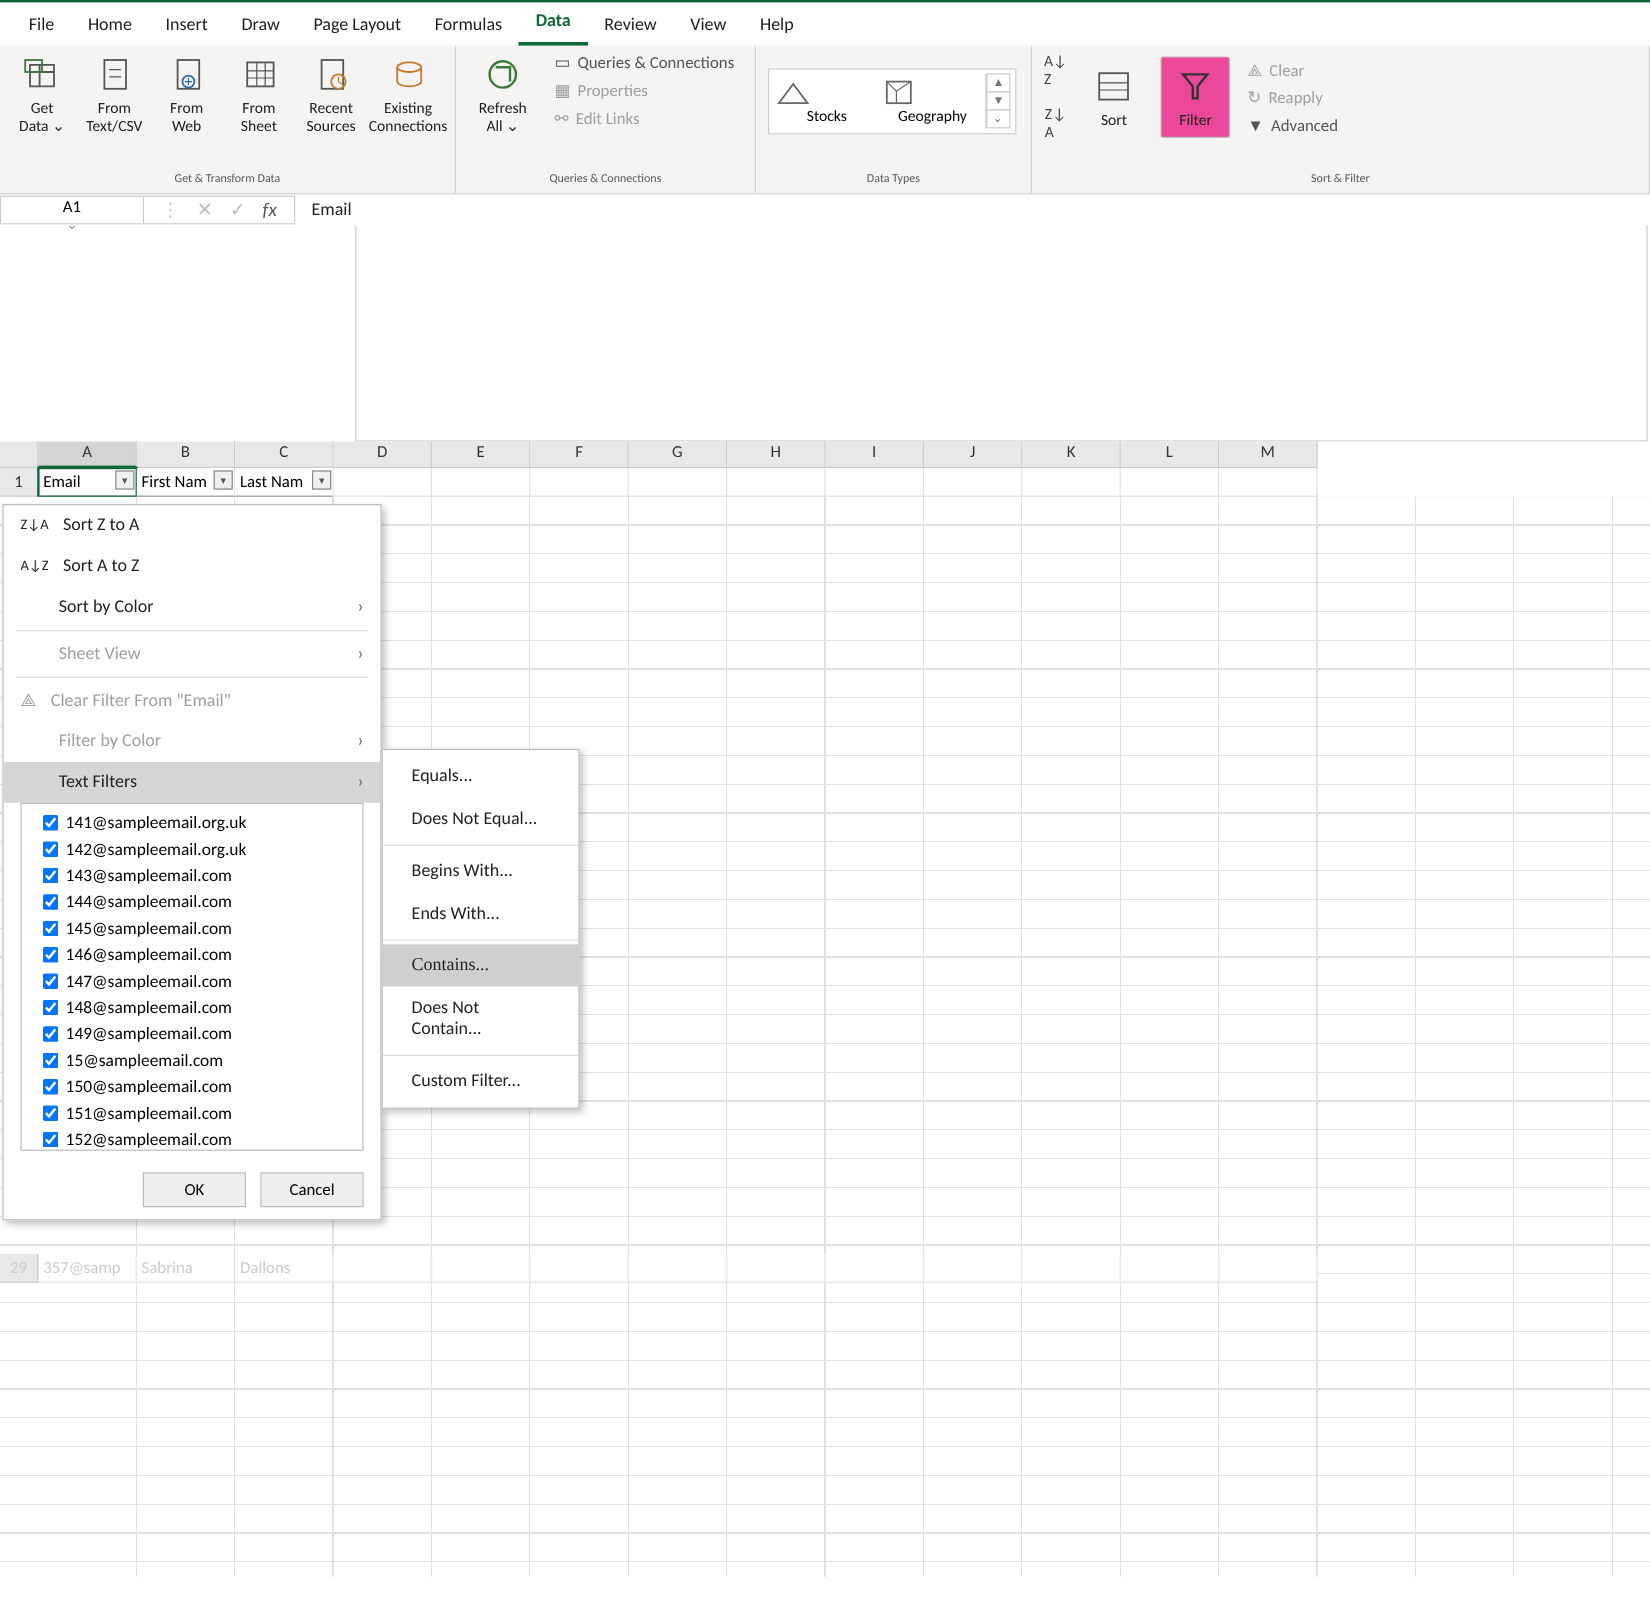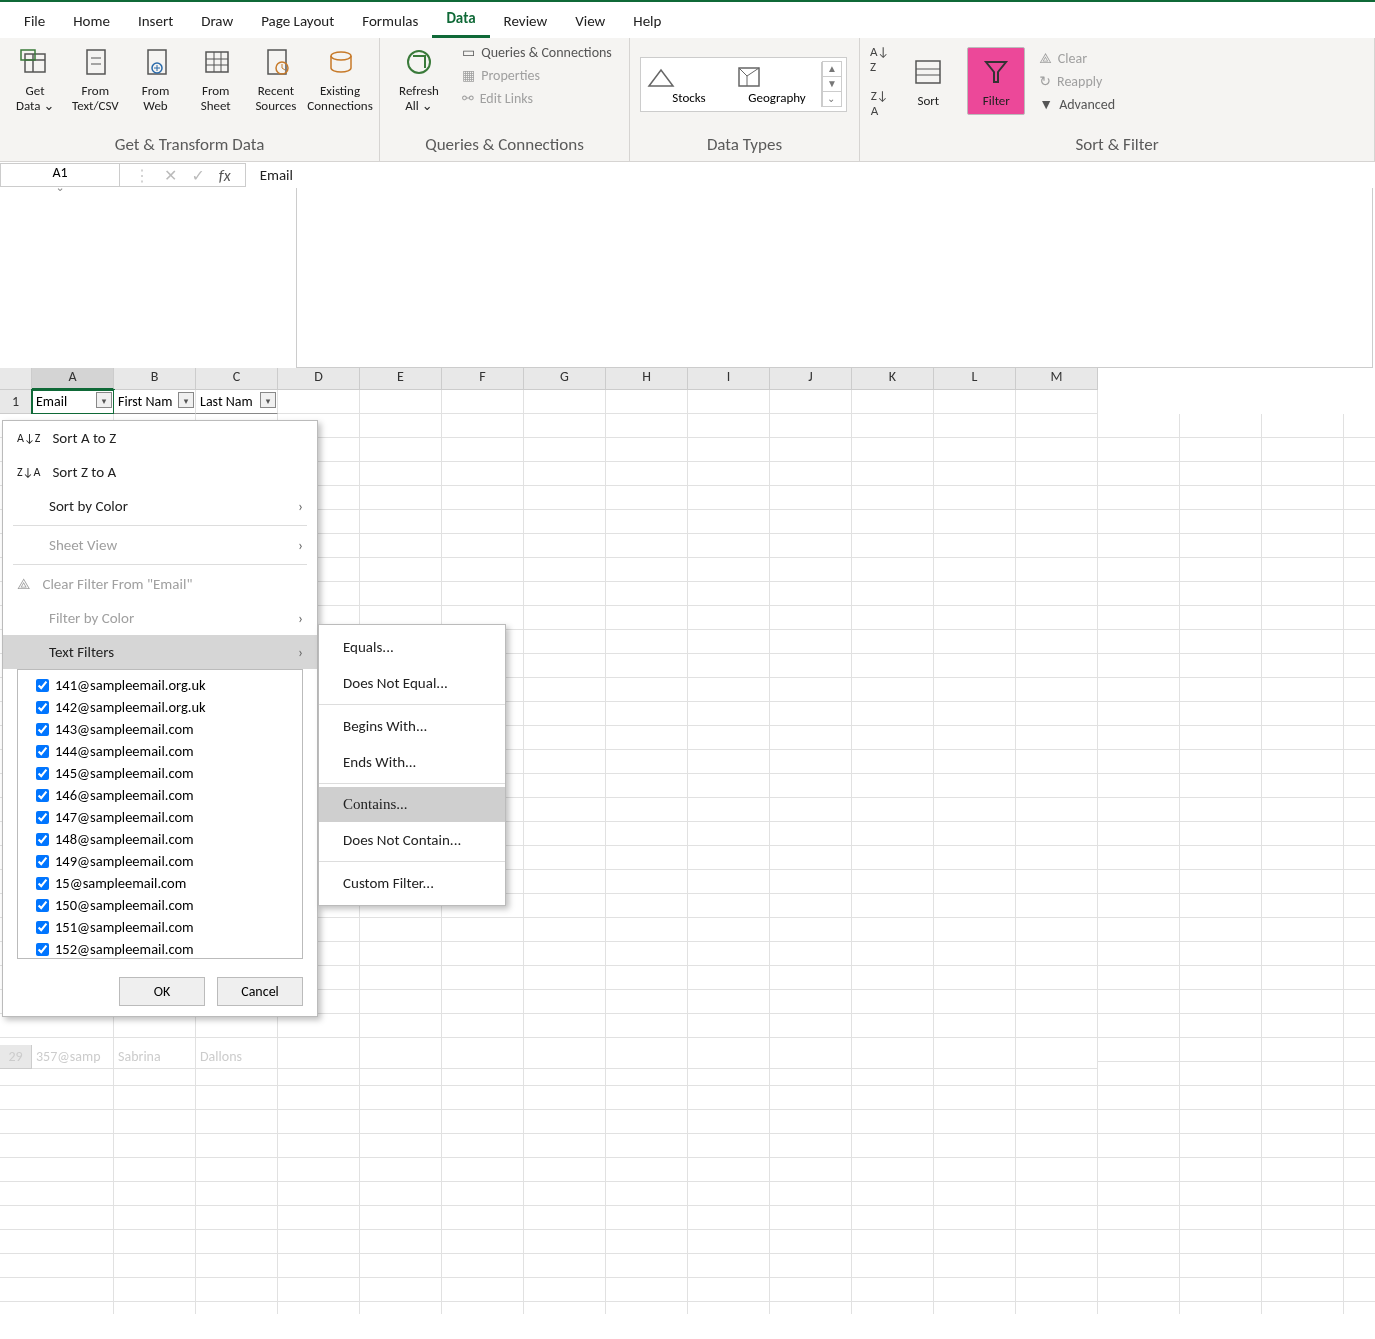--- a/index.html
+++ b/index.html
@@ -3,21 +3,21 @@
 <meta charset="utf-8">
 <style>
   * { margin: 0; padding: 0; box-sizing: border-box; font-family: "Segoe UI", Calibri, Arial, sans-serif; }
   body { background: #fff; width: 1375px; height: 1339px; overflow: hidden; position: relative; }
   .topbar { border-top: 2px solid #0f6937; }
   .tabs { display: flex; align-items: flex-end; padding: 0 10px; height: 36px; gap: 0; }
   .tab { padding: 8px 14px; font-size: 15px; color: #212121; cursor: pointer; }
   .tab.active { color: #0f6937; font-weight: 600; border-bottom: 3px solid #0f6937; }
   .ribbon { background: #f5f4f2; border-bottom: 1px solid #d6d4d2; display: flex; height: 124px; }
   .group { border-right: 1px solid #d6d4d2; padding: 6px 10px 2px 10px; display: flex; flex-direction: column; justify-content: space-between; }
-  .group-label { text-align: center; font-size: 17px; color: #5a5a5a; padding-bottom: 4px; }
+  .group-label { text-align: center; font-size: 10px; color: #5a5a5a; padding-bottom: 4px; }
   .btns-row { display: flex; gap: 10px; align-items: flex-start; }
   .btn-col { display: flex; flex-direction: column; align-items: center; justify-content: flex-start; width: 58px; }
   .btn-col .lbl { font-size: 13px; color: #212121; text-align: center; line-height: 1.15; margin-top: 4px; }
   .icon-shell { width: 36px; height: 36px; display: flex; align-items: center; justify-content: center; }
   .small-stack { display: flex; flex-direction: column; gap: 6px; justify-content: center; padding-left: 4px; }
   .small-row { display: flex; align-items: center; gap: 6px; font-size: 14px; color: #555; }
   .small-row.disabled { color: #a0a0a0; }
   .data-types-box { border: 1px solid #ccc; background: #fff; display: flex; align-items: center; padding: 4px; gap: 0; }
   .dt-cell { width: 88px; text-align: center; }
   .dt-spinner { display: flex; flex-direction: column; border-left: 1px solid #ccc; }
@@ -53,21 +53,21 @@
   .af-item .arrow { margin-left: auto; color: #666; }
   .af-sep { border-top: 1px solid #ddd; margin: 2px 10px; }
   .af-search { margin: 8px 14px; position: relative; }
   .af-search input { width: 100%; padding: 4px 6px; font-size: 14px; border: 1px solid #bbb; }
   .af-search .sicon { position: absolute; right: 6px; top: 5px; color: #888; }
   .af-list { margin: 0 14px 8px 14px; border: 1px solid #bbb; height: 290px; overflow-y: scroll; padding: 4px; }
   .af-list-item { display: flex; align-items: center; gap: 6px; font-size: 14.5px; padding: 2px 2px 2px 14px; }
   .af-btnrow { display: flex; justify-content: flex-end; gap: 12px; padding: 10px 14px; }
   .af-btnrow button { width: 86px; padding: 5px 0; font-size: 14px; background: #efefef; border: 1px solid #bbb; }
   
-  .submenu { position: absolute; left: 318px; top: 624px; width: 188px; background: #fff; border: 1px solid #bbb; box-shadow: 3px 3px 6px rgba(0,0,0,0.25); padding: 4px 0; }
+  .submenu { position: absolute; left: 318px; top: 624px; width: 165px; background: #fff; border: 1px solid #bbb; box-shadow: 3px 3px 6px rgba(0,0,0,0.25); padding: 4px 0; }
   .sub-item { padding: 9px 24px; font-size: 15px; color: #222; }
   .sub-item.hover { background: #cfcfcf; font-family: Liberation Serif, serif; }
   .sub-sep { border-top: 1px solid #ddd; margin: 3px 0; }
   
   .bottom-rows { position: absolute; left: 0; top: 1045px; background: #fff; }
   
   svg { display: block; }
 </style>
 </head>
 <body>
@@ -312,26 +312,26 @@
         <div class="cell"></div>
         <div class="cell"></div>
         <div class="cell"></div>
     </div>
   </div>
   <div class="empty-body"></div>
 </div>
 
 <div class="autofilter-menu">
   <div class="af-item">
+      <span style="font-size:12px;">Z↓A</span>
+      <span>Sort Z to A</span>
+    </div>
+  <div class="af-item">
       <span style="font-size:12px;">A↓Z</span>
       <span>Sort A to Z</span>
-    </div>
-  <div class="af-item">
-      <span style="font-size:12px;">Z↓A</span>
-      <span>Sort Z to A</span>
     </div>
   <div class="af-item">
       <span style="width:20px;"></span>
       <span>Sort by Color</span>
       <span class="arrow">›</span>
     </div>
   <div class="af-sep"></div>
   <div class="af-item disabled">
       <span style="width:20px;"></span>
       <span>Sheet View</span>

